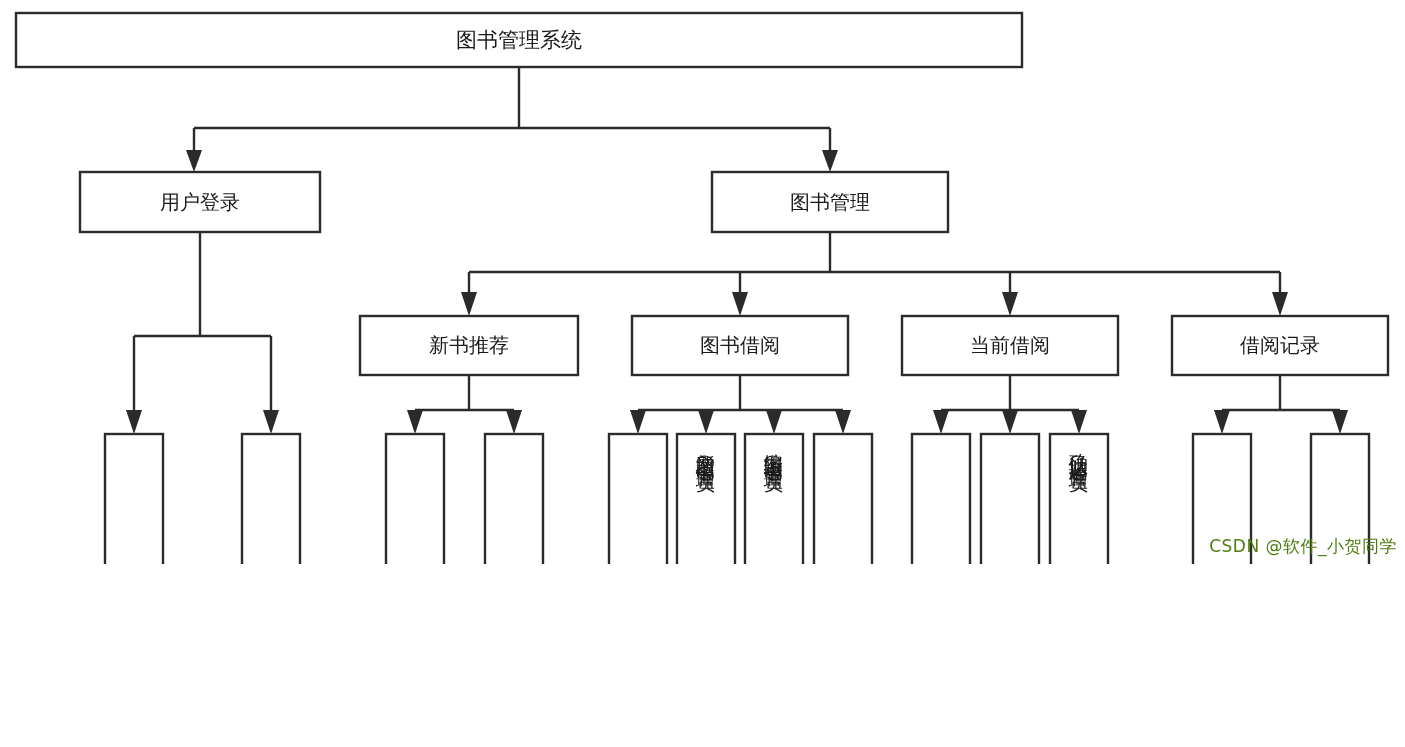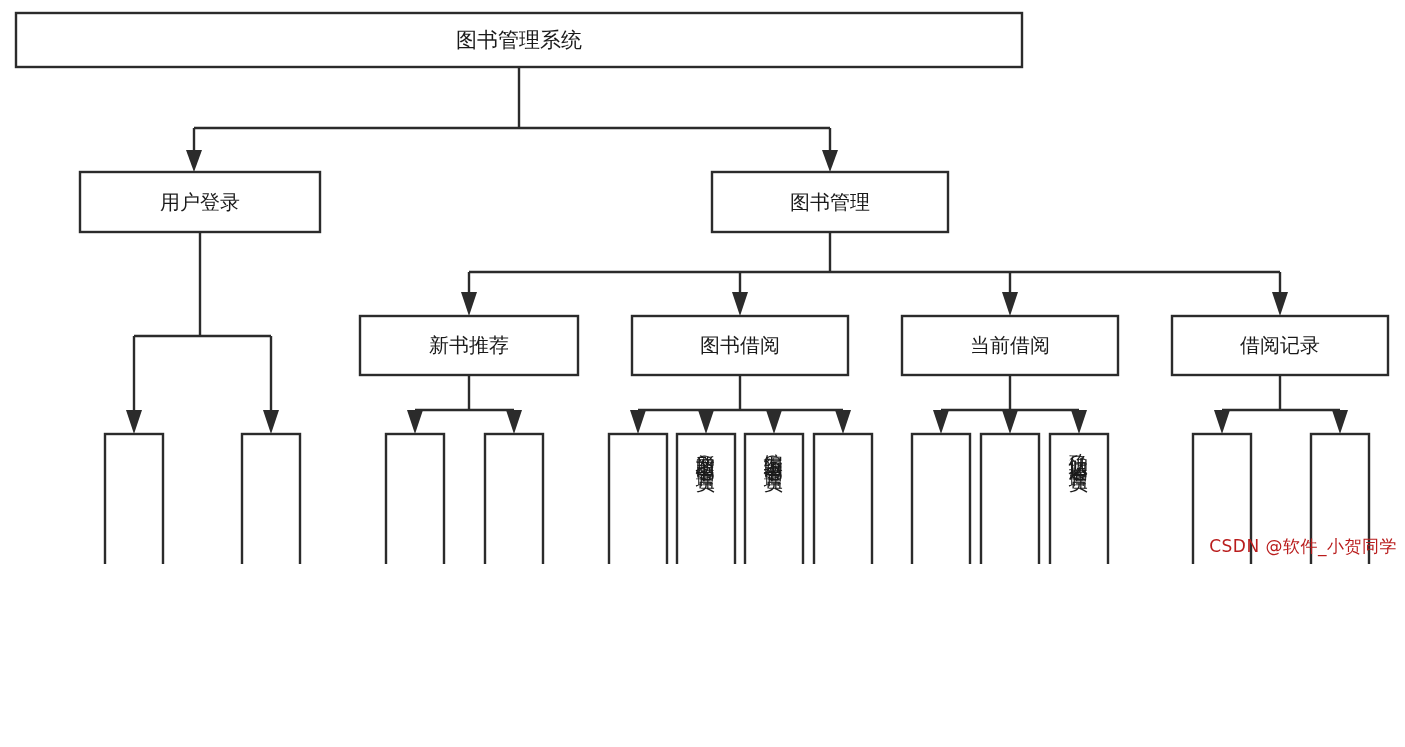--- a/index.html
+++ b/index.html
@@ -68,21 +68,21 @@
     letter-spacing: 3px;
     white-space: nowrap;
     text-align: center;
   }
   .watermark {
     position: absolute;
     right: 8px;
     bottom: 6px;
     font-family: "DejaVu Sans", "Liberation Sans", sans-serif;
     font-size: 17px;
-    color: #b91c1c;
+    color: #4d7c0f;
     letter-spacing: 0.5px;
     white-space: nowrap;
     user-select: none;
   }
 </style>
 </head>
 <body>
 
 <div id="diagram-root">
 

